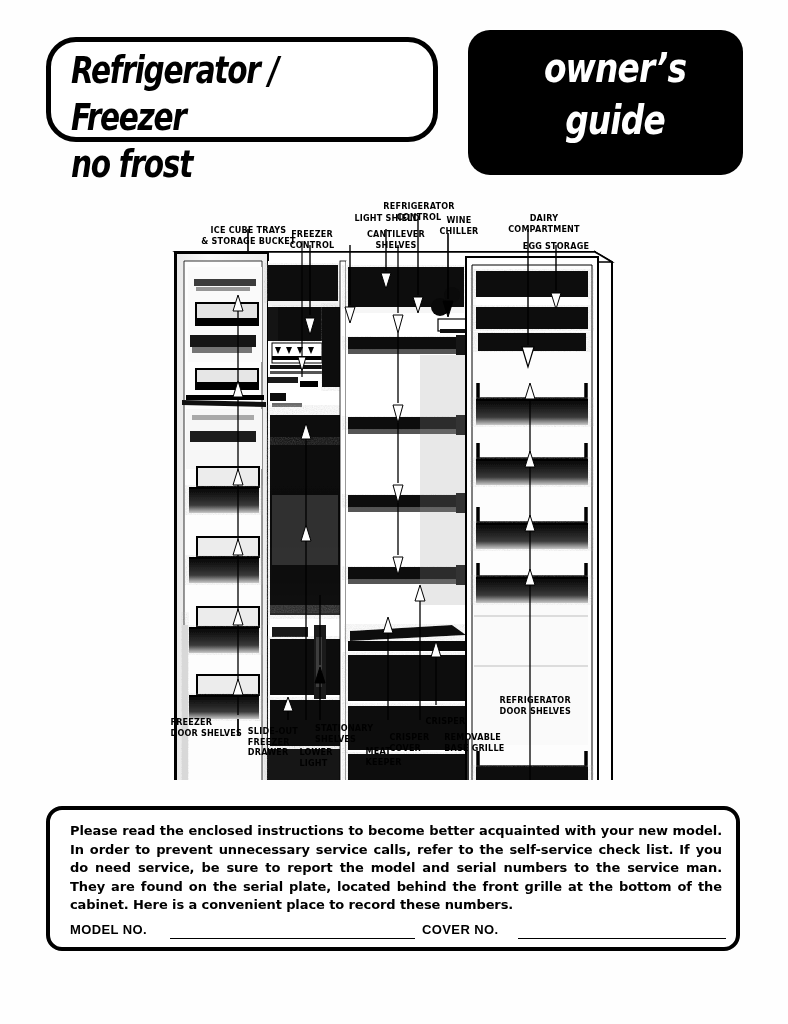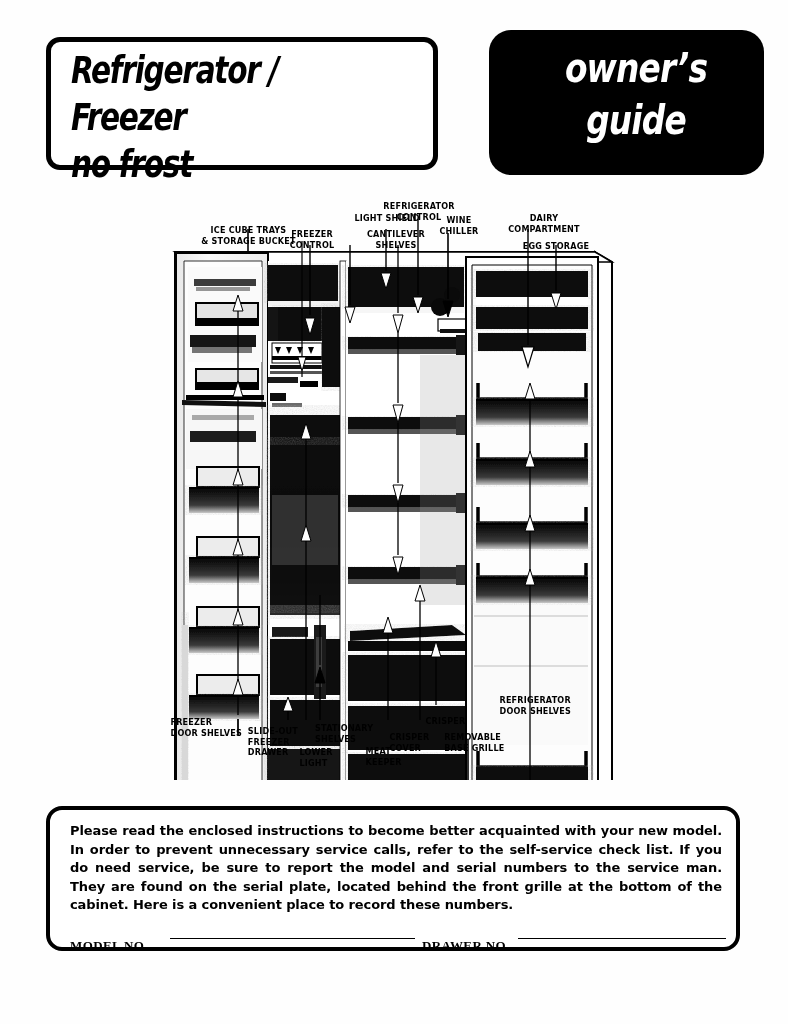--- a/index.html
+++ b/index.html
@@ -21,44 +21,44 @@
     inset: 0;
     background: #fefefe;
   }
 
   
   .header-title-box {
     position: absolute;
     left: 46px;
     top: 37px;
     width: 392px;
-    height: 133px;
+    height: 105px;
     border: 5px solid #000;
-    border-radius: 14px;
+    border-radius: 30px;
     box-sizing: border-box;
     background: #fff;
   }
   .header-title-text {
     position: absolute;
     left: 20px;
     top: 5px;
     width: 360px;
     font-family: "DejaVu Sans", sans-serif;
     font-weight: bold;
     font-style: italic;
     font-size: 37px;
     line-height: 47px;
     letter-spacing: -1.6px;
     transform: scaleX(0.8);
     transform-origin: left top;
     white-space: pre-line;
   }
   .header-guide-box {
     position: absolute;
-    left: 489px;
+    left: 468px;
     top: 30px;
     width: 275px;
     height: 145px;
     background: #000;
     border-radius: 22px;
   }
   .header-guide-text {
     position: absolute;
     left: 22px;
     top: 12px;
@@ -138,25 +138,25 @@
   }
   .record-row {
     position: absolute;
     left: 20px;
     top: 112px;
     width: 656px;
     height: 22px;
   }
   .rec-label {
     position: absolute;
-    font-family: Liberation Serif, serif;
+    font-family: Liberation Sans, sans-serif;
     font-weight: bold;
     font-size: 13px;
     letter-spacing: 0.4px;
-    top: 16px;
+    top: 0px;
   }
   .rec-line {
     position: absolute;
     top: 16px;
     border-bottom: 1.4px solid #000;
     height: 0;
   }
 </style>
 </head>
 <body>
@@ -568,18 +568,18 @@
   </div>
 
   <div class="note-shadow"></div>
   <div class="note-box">
     <div class="note-text">Please read the enclosed instructions to become better acquainted with your new model. In order to prevent unnecessary service calls, refer to the self-service check list. If you do need service, be sure to report the model and serial numbers to the service man. They are found on the serial plate, located behind the front grille at the bottom of the cabinet. Here is a convenient place to record these numbers.</div>
 
     <div class="record-row">
       <span class="rec-label" style="left:0px;">MODEL NO.</span>
       <span class="rec-line" style="left:100px; width:245px;"></span>
 
-      <span class="rec-label" style="left:352px;">DRAWER NO.</span>
+      <span class="rec-label" style="left:352px;">COVER NO.</span>
       <span class="rec-line" style="left:448px; width:208px;"></span>
     </div>
   </div>
 
 </div>
 
 </body></html>

